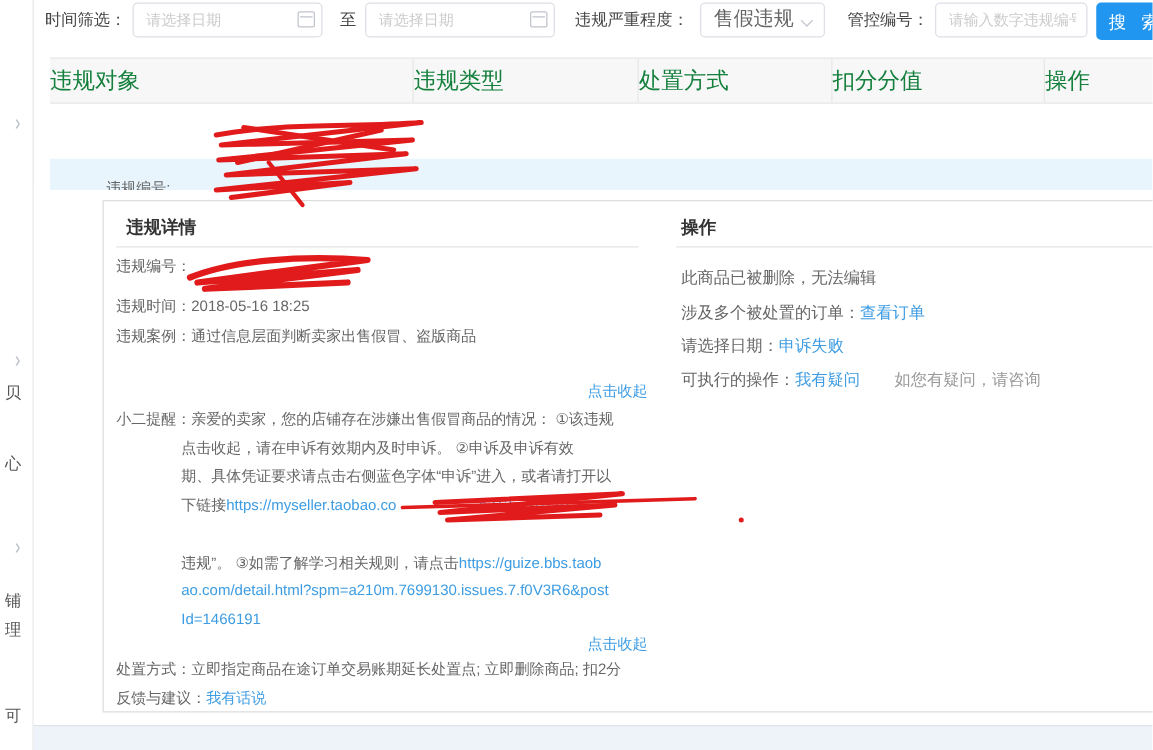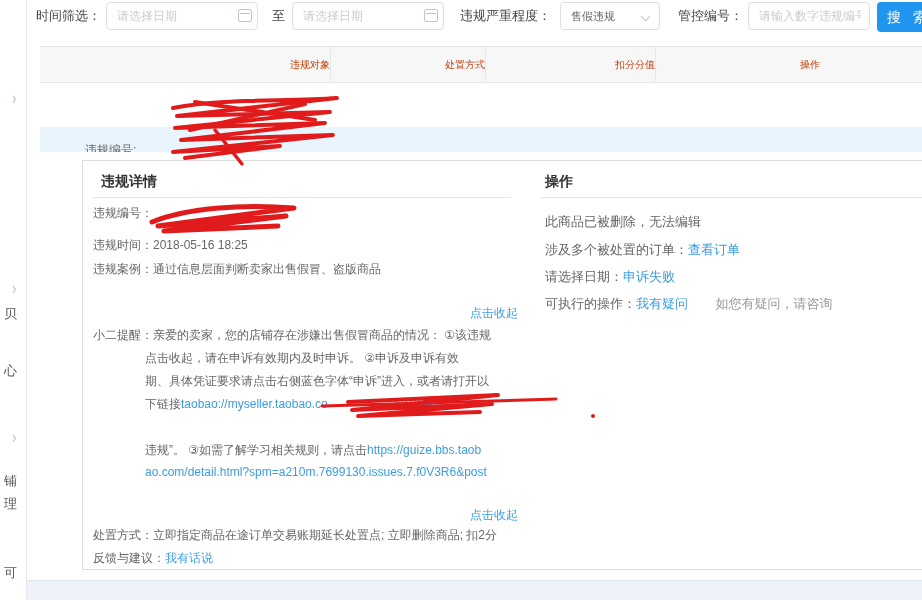--- a/index.html
+++ b/index.html
@@ -19,35 +19,35 @@
     font-size:13px; color:#444; }
   .f-input { position:absolute; top:2px; height:28px; border:1px solid #dcdfe6;
     border-radius:4px; background:#fff; font-size:12px; color:#666;
     padding:0 26px 0 10px; outline:none; }
   .f-input::placeholder { color:#ccc; }
   .cal-icon { position:absolute; top:9px; width:14px; height:13px;
     border:1px solid #c0c4cc; border-radius:2px; }
   .cal-icon::after { content:""; position:absolute; left:1px; right:1px; top:3px;
     border-top:1px solid #c0c4cc; }
   .f-select { position:absolute; top:2px; height:28px; border:1px solid #dcdfe6;
-    border-radius:4px; background:#fff; font-size:11px; color:#666;
+    border-radius:4px; background:#fff; font-size:16px; color:#666;
     line-height:26px; padding-left:10px; }
   .sel-caret { position:absolute; right:10px; top:10px; width:7px; height:7px;
     border-right:1px solid #c0c4cc; border-bottom:1px solid #c0c4cc;
     transform:rotate(45deg); }
   .search-btn { position:absolute; left:877px; top:2px; width:64px; height:30px;
     background:#2196f0; color:#fff; font-size:14px; letter-spacing:4px;
     text-align:center; line-height:30px; border-radius:4px 0 0 4px; cursor:pointer; }
 
   
   .tbl-head { position:absolute; left:40px; top:46px; width:960px; height:37px;
     background:#f7f7f7; border-top:1px solid #e7e7e7; border-bottom:1px solid #e7e7e7;
     display:flex; }
-  .th-cell { height:35px; line-height:35px; text-align:right; font-size:10px;
-    color:#c2410c; border-left:1px solid #e7e7e7; }
+  .th-cell { height:35px; line-height:35px; text-align:left; font-size:18px;
+    color:#15803d; border-left:1px solid #e7e7e7; }
   .th-cell:first-child { border-left:none; }
   .tbl-row { position:absolute; left:40px; top:83px; width:882px; height:69px;
     background:#e8f5fd;margin-top:44px; }
   .row-txt { position:absolute; font-size:12px; color:#666; }
   .row-center { position:absolute; top:0; height:69px; line-height:69px;
     font-size:12px; color:#666; text-align:center; transform:translateX(-50%); }
   a, .lnk { color:#3d9ce2; text-decoration:none; cursor:pointer; }
 
   
   .detail-bg { position:absolute; left:27px; top:152px; width:895px; height:428px;
@@ -101,20 +101,21 @@
       <span>售假违规</span>
       <span class="sel-caret"></span>
     </div>
     <span class="fbar-label" style="left:678px">管控编号：</span>
     <input class="f-input" style="left: 748px; width: 122px; padding-right: 8px;" readonly="" placeholder="请输入数字违规编号">
     <div class="search-btn">搜 索</div>
   </div>
 
   <div class="tbl-head">
     <div class="th-cell" style="width:290px">违规对象</div>
+    <div class="th-cell" style="width:180px">违规类型</div>
     <div class="th-cell" style="width:155px">处置方式</div>
     <div class="th-cell" style="width:170px">扣分分值</div>
     <div class="th-cell" style="width:165px">操作</div>
   </div>
 
   <div class="tbl-row">
     <span class="row-txt" style="left:45px; top:15px">违规编号:</span>
     <span class="row-txt" style="left:45px; top:37px">商品ID:</span>
     <span class="row-txt" style="left:88px; top:37px">5</span>
     <span class="row-center" style="left:385px">出售假冒商品</span>
@@ -134,27 +135,30 @@
     <div class="dline" style="top:76px">违规时间：2018-05-16 18:25</div>
     <div class="dline" style="top:100px">违规案例：通过信息层面判断卖家出售假冒、盗版商品</div>
     <div class="dline r-right" style="top:144px"><span class="lnk">点击收起</span></div>
 
     <div class="dline" style="top:166px">
       <span>小二提醒：</span><span>亲爱的卖家，您的店铺存在涉嫌出售假冒商品的情况： ①该违规</span>
     </div>
     <div class="dline rem-ind" style="top:189px">点击收起，请在申诉有效期内及时申诉。 ②申诉及申诉有效</div>
     <div class="dline rem-ind" style="top:212px">期、具体凭证要求请点击右侧蓝色字体“申诉”进入，或者请打开以</div>
     <div class="dline rem-ind" style="top:235px">
-      <span>下链接</span><span class="lnk">taobao://myseller.taobao.co</span><span class="lnk" style="margin-left:66px">a212—20170</span>
+      <span>下链接</span><span class="lnk">https://myseller.taobao.co</span><span class="lnk" style="margin-left:66px">a212—20170</span>
     </div>
     <div class="dline rem-ind" style="top:281px">
       <span>违规”。 ③如需了解学习相关规则，请点击</span><span class="lnk">https://guize.bbs.taob</span>
     </div>
     <div class="dline rem-ind" style="top:304px">
       <span class="lnk">ao.com/detail.html?spm=a210m.7699130.issues.7.f0V3R6&amp;post</span>
+    </div>
+    <div class="dline rem-ind" style="top:327px">
+      <span class="lnk">Id=1466191</span>
     </div>
     <div class="dline r-right" style="top:346px"><span class="lnk">点击收起</span></div>
     <div class="dline" style="top:366px">处置方式：立即指定商品在途订单交易账期延长处置点; 立即删除商品; 扣2分</div>
     <div class="dline" style="top:389px">
       <span>反馈与建议：</span><span class="lnk">我有话说</span>
     </div>
 
     <div class="sec-title" style="left:462px; top:12px">操作</div>
     <div class="sec-rule" style="left:458px; top:36px; width:400px"></div>
 

